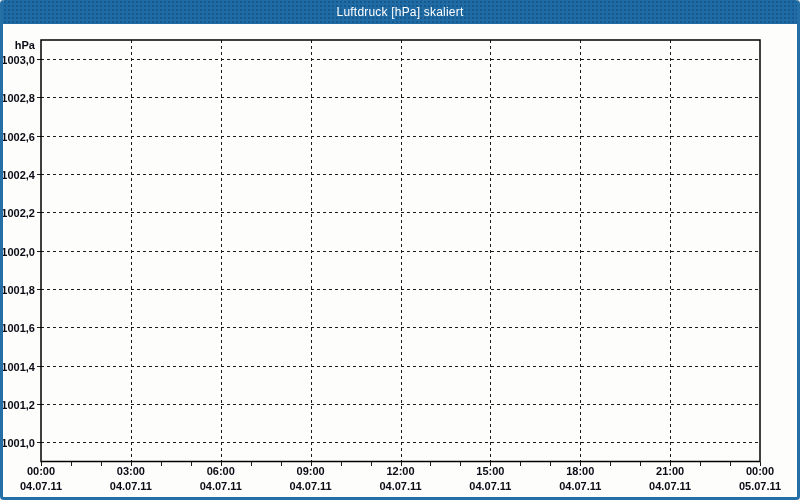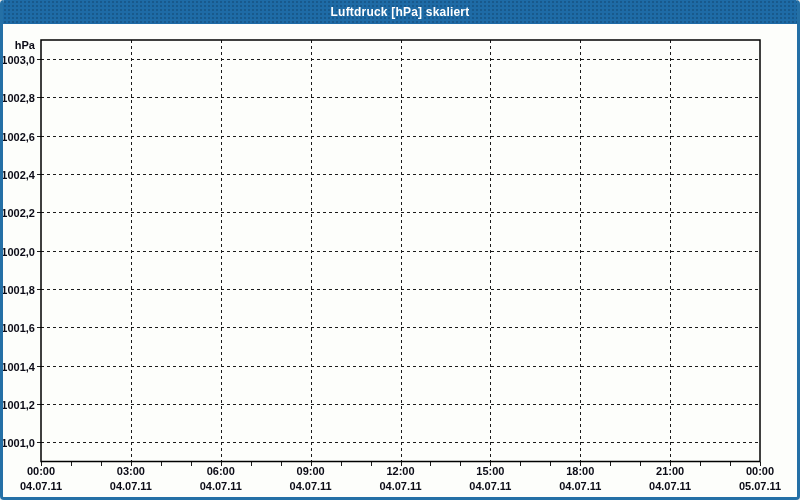--- a/index.html
+++ b/index.html
@@ -20,21 +20,21 @@
     background-color: #1e6ba6;
     background-image: radial-gradient(#18598c 1px, rgba(0,0,0,0) 1px);
     background-size: 4px 4px;
     display: flex;
     align-items: center;
     justify-content: center;
   }
   .titlebar .title {
     color: #ffffff;
     font-size: 12px;
-    font-weight: bold;
+    font-weight: normal;
     letter-spacing: 0.2px;
   }
   .content {
     position: relative;
     width: 794px;
     height: 473px;
     background: #fdfefb;
   }
   svg { display: block; }
   .lbl {

